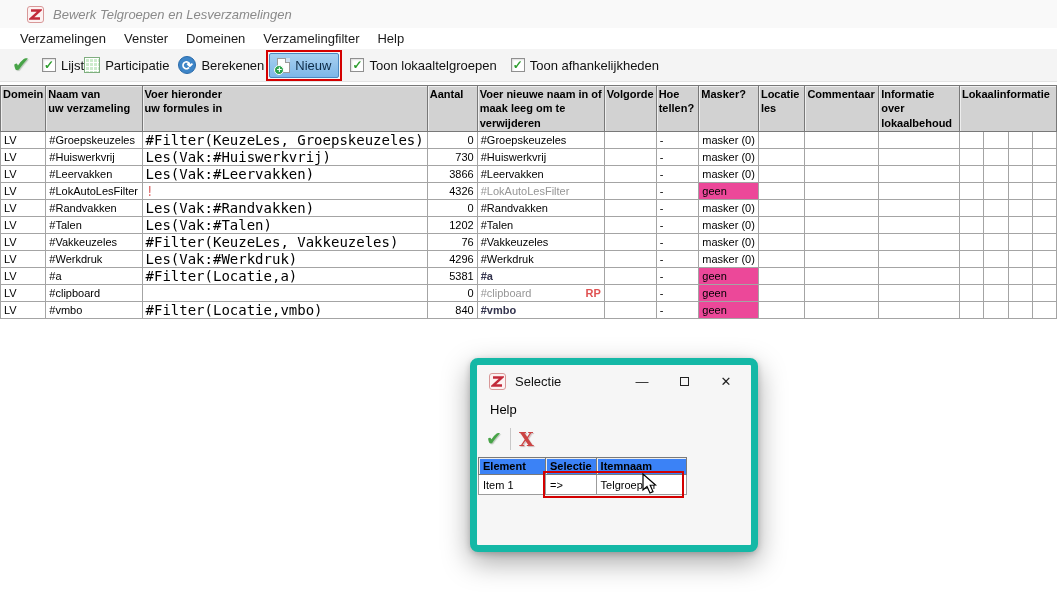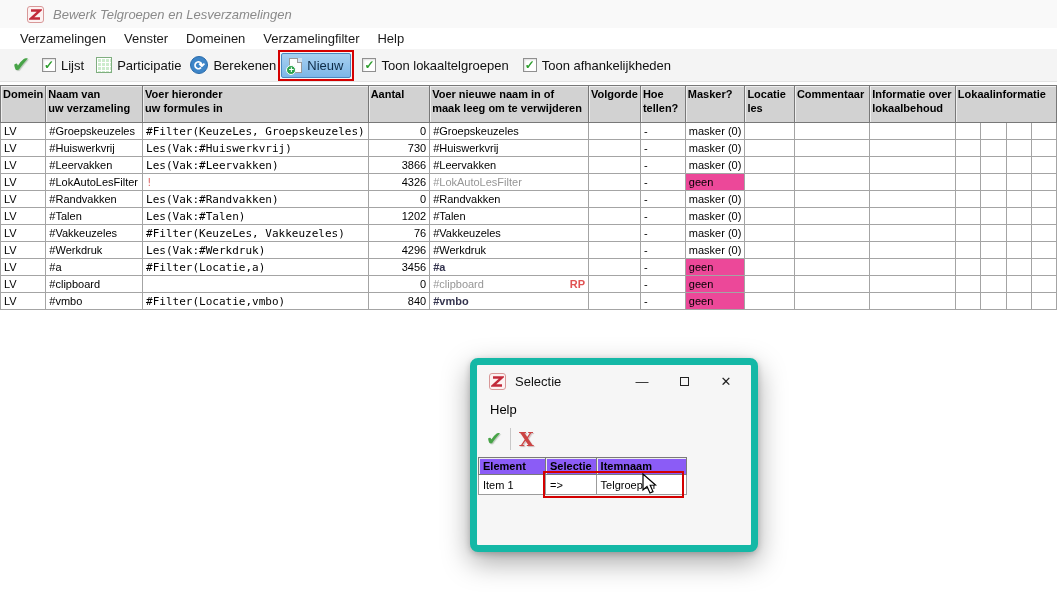--- a/index.html
+++ b/index.html
@@ -48,21 +48,21 @@
 
   
   table.grid { position:absolute; left:0; top:85px; border-collapse:collapse;
                font-size:11px; table-layout:fixed; }
   table.grid th, table.grid td { border:1px solid #a4a4a4; overflow:hidden; white-space:nowrap; }
   table.grid th { background:#d2d2d2; color:#000; font-weight:bold; text-align:left;
                   vertical-align:top; padding:1px 2px; height:37px; white-space:pre-line;
                   border-color:#787878; box-shadow:inset 1px 1px 0 #eee; line-height:1.3; }
   table.grid td { height:17px; padding:0 3px; background:#fff; color:#000; }
   td.c-dom, td.c-naam { background:#d5d5d5; }
-  td.c-form { font-family:"DejaVu Sans Mono", monospace; color:#8d8d8d; font-size:11px; }
+  td.c-form { font-family:"DejaVu Sans Mono", monospace; color:#8d8d8d; font-size:14px; }
   td.c-form.warn { color:#e07070; }
   td.c-aant { background:#dcf2dc; text-align:right; }
   td.c-new { background:#d9d9f6; color:#8c8ca6; }
   td.c-new.wit { background:#fff; color:#969696; }
   td.c-new.vet { font-weight:bold; color:#34344e; }
   td.c-new .badge { float:right; color:#e05252; font-weight:bold; }
   td.c-vol, td.c-hoe, td.c-info { background:#f0f0f0; }
   td.c-mask { background:#d9d9f6; color:#20203a; }
   td.c-mask.wit { background:#ec4899; color:#000; }
 
@@ -79,21 +79,21 @@
   .dlg-menubar { height:25px; display:flex; align-items:center; padding-left:13px; font-size:13px; }
   .dlg-toolbar { height:33px; display:flex; align-items:center; padding-left:9px; gap:8px; }
   .dlg-check { font-size:19px; color:#47a447; text-shadow:1px 1px 1px rgba(0,60,0,.25); }
   .dlg-sep { width:1px; height:22px; background:#c8c8c8; }
   .dlg-x { font-family:"DejaVu Serif", serif; font-size:19px; font-weight:bold; color:#cc4444;
            text-shadow:1px 1px 1px rgba(80,0,0,.25); }
   table.sel { position:absolute; left:1px; top:92px; border-collapse:collapse; font-size:11px;
               table-layout:fixed; }
   table.sel th, table.sel td { border:1px solid #9c9c9c; padding:0 4px; white-space:nowrap;
                                overflow:hidden; text-align:left; }
-  table.sel th { background:#8b5cf6; font-weight:bold; height:17px; border-color:#7a7a7a;
+  table.sel th { background:#3b82f6; font-weight:bold; height:17px; border-color:#7a7a7a;
                  box-shadow:inset 1px 1px 0 #eee;margin-left:48px; }
   table.sel td { height:20px; background:#fff; }
   td.s-el { background:#d5d5d5; }
   td.s-grey { background:#f0f0f0; }
   td.s-green { background:#c6f2c6; }
 
   .redbox-dialog { position:absolute; left:66px; top:106px; width:141px; height:27px;
                    border:2px solid #d40000; pointer-events:none; }
   .cursor { position:absolute; left:641px; top:473px; width:22px; height:22px; }
 </style>
@@ -116,21 +116,21 @@
   <span class="menuitem">Verzamelingfilter</span>
   <span class="menuitem">Help</span>
 </div>
 
 <div class="toolbar">
   <span class="tb-apply">✔</span>
   <span class="tbgroup" style="margin-left:8px">
     <span class="cb">✓</span>
     <span>Lijst</span>
   </span>
-  <span class="tbgroup" style="margin-left:12px">
+  <span class="tbgroup" style="">
     <span class="icon-grid"></span>
     <span>Participatie</span>
   </span>
   <span class="tbgroup" style="margin-left:9px">
     <span class="icon-refresh">⟳</span>
     <span>Berekenen</span>
   </span>
   <span class="annot">
     <span class="btn-nieuw">
       <span class="icon-doc">
@@ -323,21 +323,21 @@
         <td class="c-info"></td>
         <td class="c-lok"></td>
         <td class="c-lok"></td>
         <td class="c-lok"></td>
         <td class="c-lok"></td>
       </tr>
       <tr>
         <td class="c-dom">LV</td>
         <td class="c-naam">#a</td>
         <td class="c-form">#Filter(Locatie,a)</td>
-        <td class="c-aant">3456</td>
+        <td class="c-aant">5381</td>
         <td class="c-new vet"><span>#a</span></td>
         <td class="c-vol"></td>
         <td class="c-hoe">-</td>
         <td class="c-mask wit">geen</td>
         <td class="c-loc"></td>
         <td class="c-com"></td>
         <td class="c-info"></td>
         <td class="c-lok"></td>
         <td class="c-lok"></td>
         <td class="c-lok"></td>

